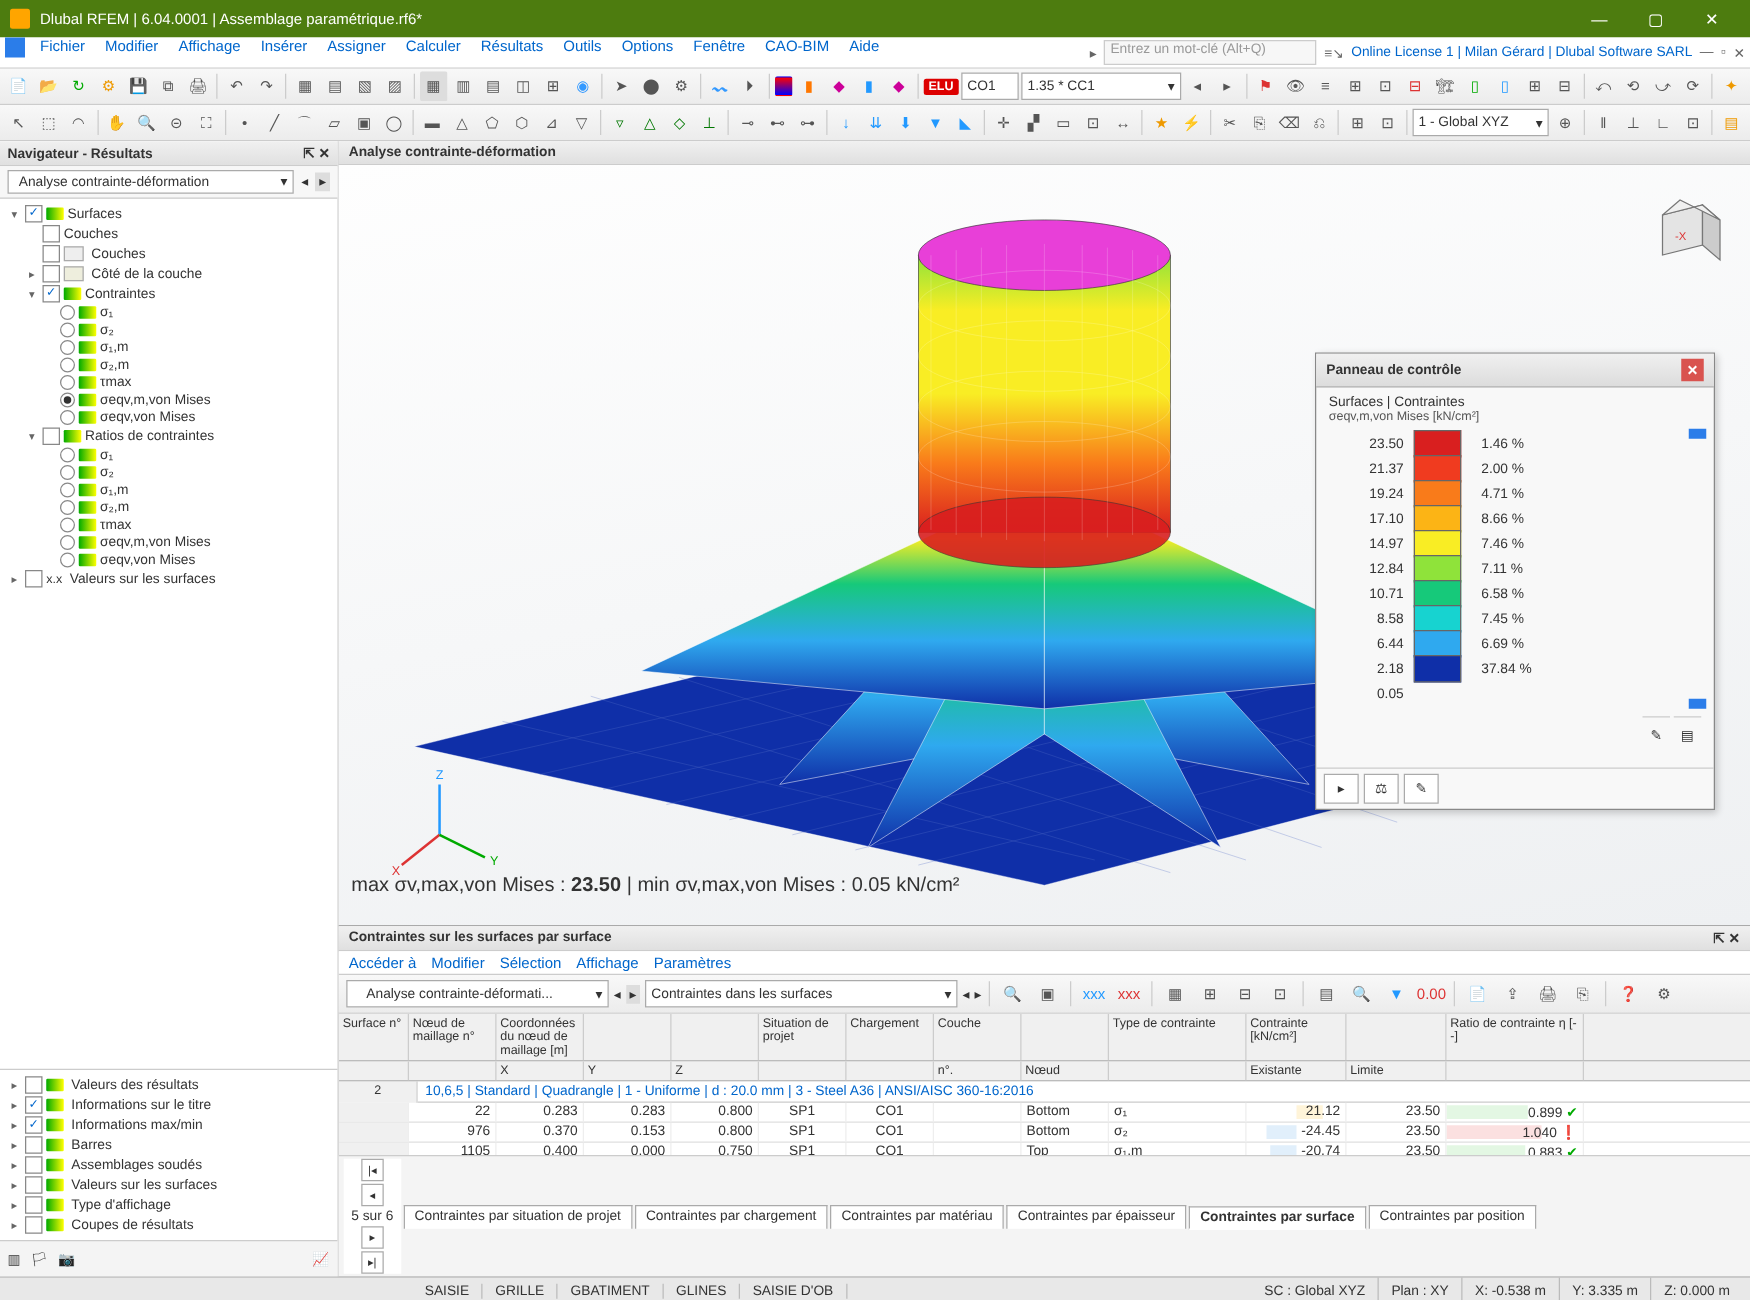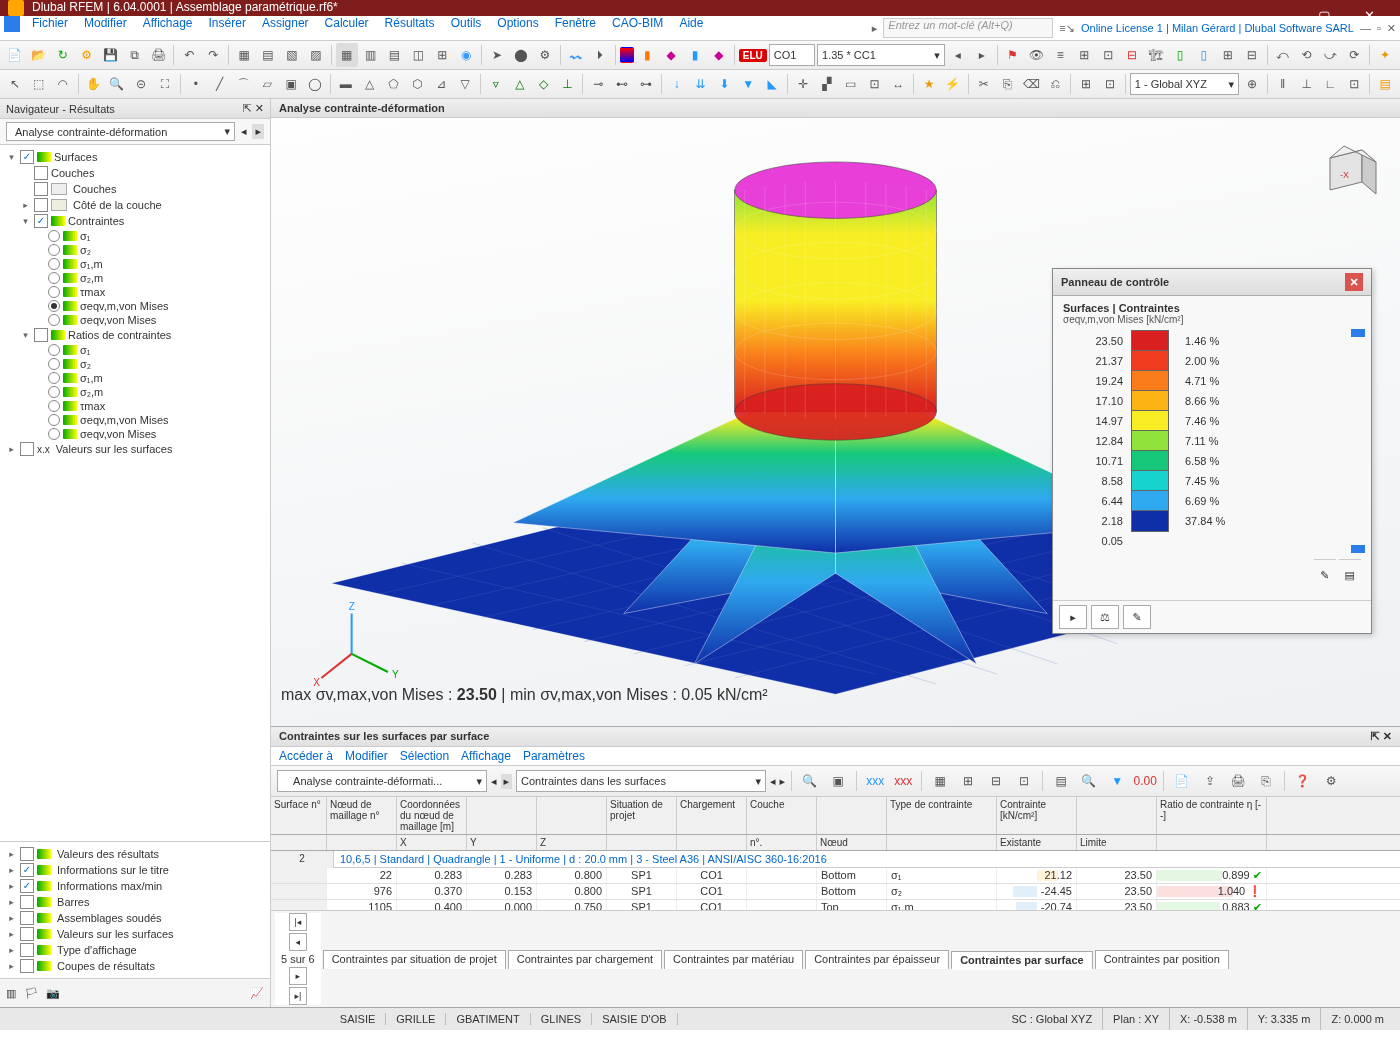--- a/index.html
+++ b/index.html
@@ -1,52 +1,52 @@
 <!DOCTYPE html>
 <html><head>
 <meta charset="utf-8">
 <style>
 html,body{margin:0;padding:0;font:11px "Segoe UI",sans-serif;background:#fff;color:#333;overflow:hidden;width:1400px;height:1040px}
-.titlebar{height:16px;background:#7f1d1d;color:#fff;display:flex;padding:0 8px;font-size:12px}
+.titlebar{height:30px;background:#4d7c0f;color:#fff;display:flex;align-items:center;padding:0 8px;font-size:12px}
 .titlebar .icon{width:16px;height:16px;background:#ffa500;border-radius:2px;margin-right:8px}
 .titlebar .spacer{flex:1}
 .winbtn{width:45px;height:30px;display:flex;align-items:center;justify-content:center;color:#fff;font-size:13px}
 .menubar{height:24px;background:#fff;border-bottom:1px solid #ccc;display:flex;padding:0 4px;font-size:12px}
 .menubar .m{padding:2px 8px;cursor:pointer;color:#0066cc}
 .menubar .right{margin-left:auto;display:flex;align-items:center;gap:6px;color:#666;font-size:11px}
-.menubar .search{width:160px;height:18px;border:1px solid #ccc;background:#f7f7f7;color:#999;padding:0 4px;font-style:italic;font-size:11px}
+.menubar .search{width:160px;height:18px;border:1px solid #ccc;background:#f7f7f7;color:#999;padding:0 4px;font-size:11px}
 .toolbar{height:28px;background:linear-gradient(#f8f8f8,#ececec);border-bottom:1px solid #ccc;display:flex;align-items:center;padding:0 4px;gap:2px;overflow:hidden}
 .tb{width:22px;height:22px;border:1px solid transparent;border-radius:2px;display:flex;align-items:center;justify-content:center;font-size:12px;color:#555}
 .tb-sep{width:1px;height:20px;background:#ccc;margin:0 2px}
 .elu{background:#d00;color:#fff;font-weight:bold;font-size:10px;padding:1px 4px;border-radius:2px}
 .combo{height:20px;border:1px solid #aaa;background:#fff;padding:0 4px;font-size:11px;display:flex;align-items:center;gap:4px}
 .main{display:flex;height:calc(1040px - 30px - 24px - 28px - 28px - 22px)}
 .nav{width:270px;border-right:1px solid #ccc;display:flex;flex-direction:column;background:#fff}
-.nav-title{background:linear-gradient(#f0f0f0,#e0e0e0);border-bottom:1px solid #ccc;padding:3px 6px;font-weight:normal;font-size:11px;display:flex;align-items:center;justify-content:space-between}
+.nav-title{background:linear-gradient(#f0f0f0,#e0e0e0);border-bottom:1px solid #ccc;padding:3px 6px;font-weight:bold;font-size:11px;display:flex;align-items:center;justify-content:space-between}
 .nav-sub{background:#f7f7f7;border-bottom:1px solid #ccc;padding:3px 6px;display:flex;align-items:center;gap:6px}
 .nav-sub .sel{flex:1;border:1px solid #aaa;background:#fff;padding:2px 4px;display:flex;align-items:center;gap:4px}
 .tree{flex:1;overflow:auto;padding:4px 2px}
 .tree-item{display:flex;align-items:center;gap:3px;padding:1px 2px;font-size:11px;white-space:nowrap}
 .tree-item .exp{width:11px;text-align:center;color:#666;font-size:9px}
 .tree-item .chk{width:12px;height:12px;border:1px solid #888}
 .tree-item .rad{width:10px;height:10px;border:1px solid #888;border-radius:50%}
 .tree-item .rad.on::after{content:"";display:block;width:6px;height:6px;background:#333;border-radius:50%;margin:2px}
 .tree-item .ic{width:14px;height:10px;background:linear-gradient(90deg,#0a0,#ff0);border-radius:1px}
 .tree-bottom{border-top:1px solid #ccc;padding:4px 2px;max-height:180px;overflow:auto}
 .nav-foot{height:28px;border-top:1px solid #ccc;background:#f4f4f4;display:flex;align-items:center;gap:8px;padding:0 6px}
 .view{flex:1;display:flex;flex-direction:column;position:relative}
 .view-title{background:linear-gradient(#f0f0f0,#e0e0e0);border-bottom:1px solid #ccc;padding:3px 8px;font-weight:bold;font-size:11px}
 .canvas{flex:1;position:relative;background:linear-gradient(170deg,#fefefe,#eef0f2);overflow:hidden}
 .canvas .viz{position:absolute;left:0;top:0;width:100%;height:100%}
 .caption{position:absolute;left:10px;bottom:22px;font-size:16px}
 .control-panel{position:absolute;right:28px;top:150px;width:318px;border:1px solid #888;background:#f8f8f8;box-shadow:2px 2px 6px rgba(0,0,0,.2)}
 .cp-title{background:linear-gradient(#f0f0f0,#dcdcdc);padding:4px 8px;font-weight:bold;display:flex;justify-content:space-between;align-items:center;border-bottom:1px solid #aaa}
 .cp-close{width:18px;height:18px;background:#d9534f;color:#fff;display:flex;align-items:center;justify-content:center;font-size:11px}
 .cp-body{padding:6px 10px 10px}
-.cp-body .hdr{font-weight:bold;font-size:11px}
+.cp-body .hdr{font-weight:normal;font-size:11px}
 .cp-body .sub{font-size:10px;color:#555;margin-bottom:6px}
 .legend-row{display:flex;align-items:center;height:20px;font-size:11px}
 .legend-row .val{width:60px;text-align:right;padding-right:8px}
 .legend-row .sw{width:36px;height:20px;border:1px solid #666}
 .legend-row .pct{padding-left:16px}
 .cp-foot{border-top:1px solid #ccc;padding:4px 6px;display:flex;gap:4px}
 .cp-foot .b{width:26px;height:22px;border:1px solid #aaa;background:#fff}
 .results{height:280px;border-top:1px solid #aaa;display:flex;flex-direction:column}
 .res-title{background:linear-gradient(#f0f0f0,#e0e0e0);border-bottom:1px solid #ccc;padding:3px 8px;font-weight:bold;display:flex;justify-content:space-between}
 .res-menu{background:#fff;border-bottom:1px solid #ccc;padding:2px 8px;display:flex;gap:12px;font-size:12px;color:#0066cc}

